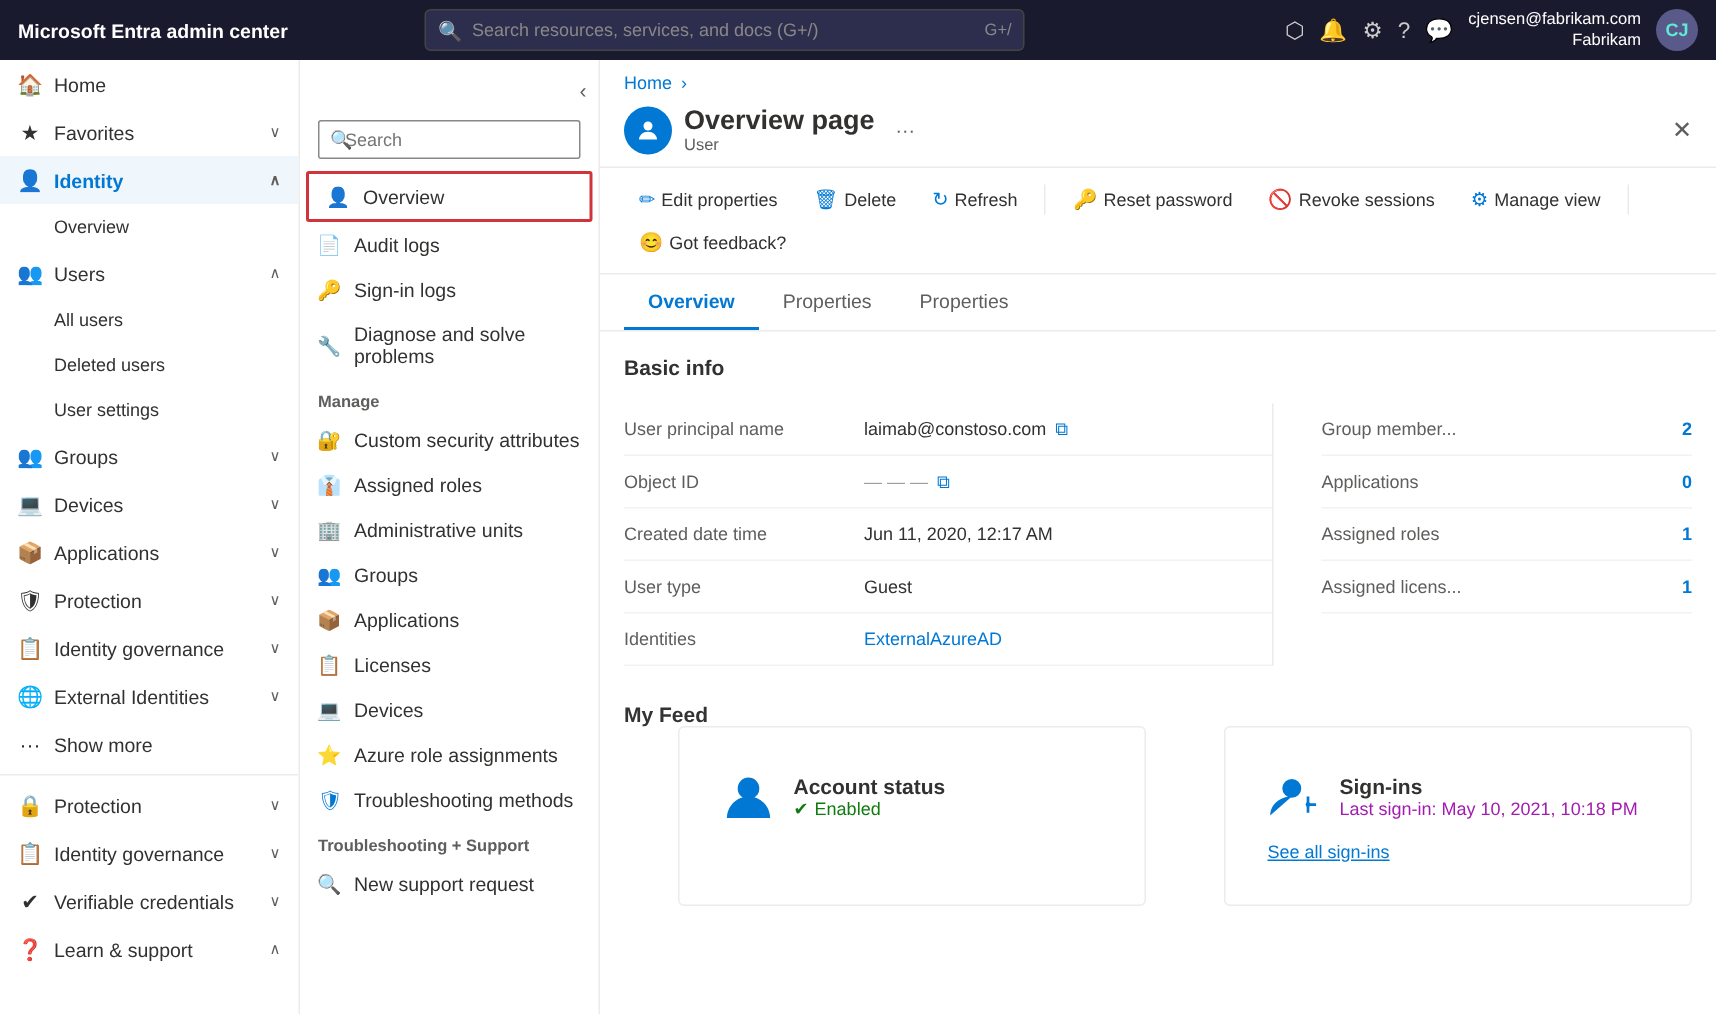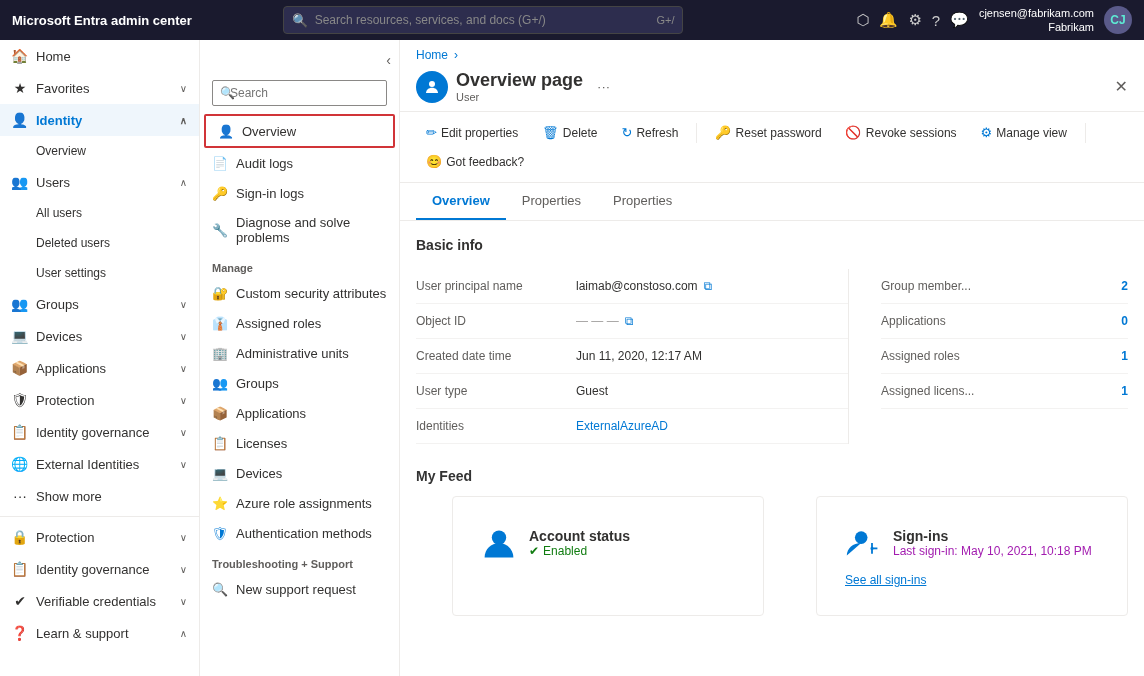--- a/index.html
+++ b/index.html
@@ -62,21 +62,21 @@
     .info-row { display: flex; align-items: center; padding: 10px 0; border-bottom: 1px solid #f3f2f1; }
     .info-label { width: 160px; color: #605e5c; font-size: 12px; flex-shrink: 0; }
     .info-value { color: #323130; font-size: 12px; display: flex; align-items: center; gap: 6px; }
     .info-value.link { color: #0078d4; cursor: pointer; }
     .copy-icon { color: #0078d4; cursor: pointer; font-size: 12px; }
     .stat-row { display: flex; align-items: center; justify-content: space-between; padding: 10px 0; border-bottom: 1px solid #f3f2f1; gap: 16px; }
     .stat-label { color: #605e5c; font-size: 12px; }
     .stat-value { color: #0078d4; font-size: 12px; font-weight: 600; cursor: pointer; }
 
     
-    .feed-title { font-size: 14px; font-weight: 600; margin-bottom: 12px; }
+    .feed-title { font-size: 14px; font-weight: 600; }
     .feed-cards { display: flex; gap: 16px; flex-wrap: wrap; }
     .feed-card { border: 1px solid #edebe9; border-radius: 4px; padding: 28px; min-width: 300px; flex: 1; max-width: 380px; margin-left: 36px; }
     .feed-card-header { display: flex; align-items: center; gap: 12px; margin-bottom: 8px; }
     .feed-card-icon { width: 36px; height: 36px; display: flex; align-items: center; justify-content: center; }
     .feed-card-title { font-size: 14px; font-weight: 600; color: #323130; }
     .feed-card-sub { font-size: 12px; color: #a21caf; display: flex; align-items: center; gap: 4px; }
     .status-enabled { color: #107c10; font-size: 12px; display: flex; align-items: center; gap: 4px; }
     .feed-link { color: #0078d4; font-size: 12px; cursor: pointer; margin-top: 12px; display: block; }
 
     
@@ -255,21 +255,21 @@
     <div class="sec-nav-item">
       <span class="sec-nav-icon">💻</span>
       <span>Devices</span>
     </div>
     <div class="sec-nav-item">
       <span class="sec-nav-icon">⭐</span>
       <span>Azure role assignments</span>
     </div>
     <div class="sec-nav-item">
       <span class="sec-nav-icon">🛡</span>
-      <span>Authentication methods</span>
+      <span>Troubleshooting methods</span>
     </div>
 
     <div class="sec-nav-section">Troubleshooting + Support</div>
     <div class="sec-nav-item">
       <span class="sec-nav-icon">🔍</span>
       <span>New support request</span>
     </div>
   </div>
 
   <div class="content">

